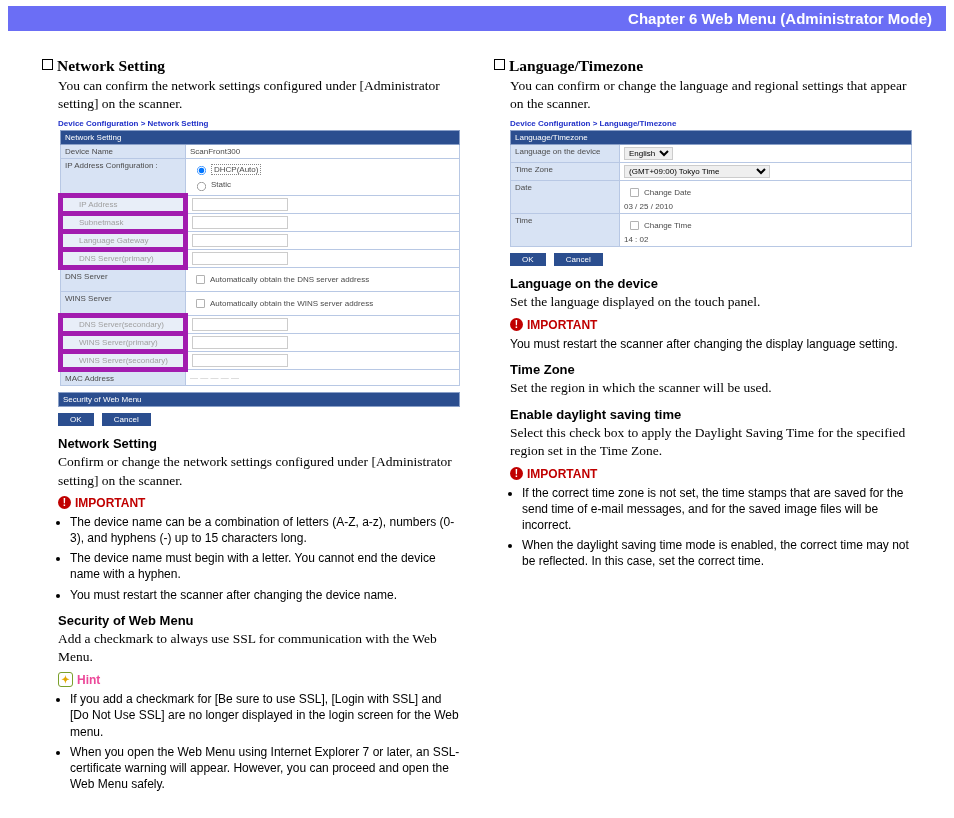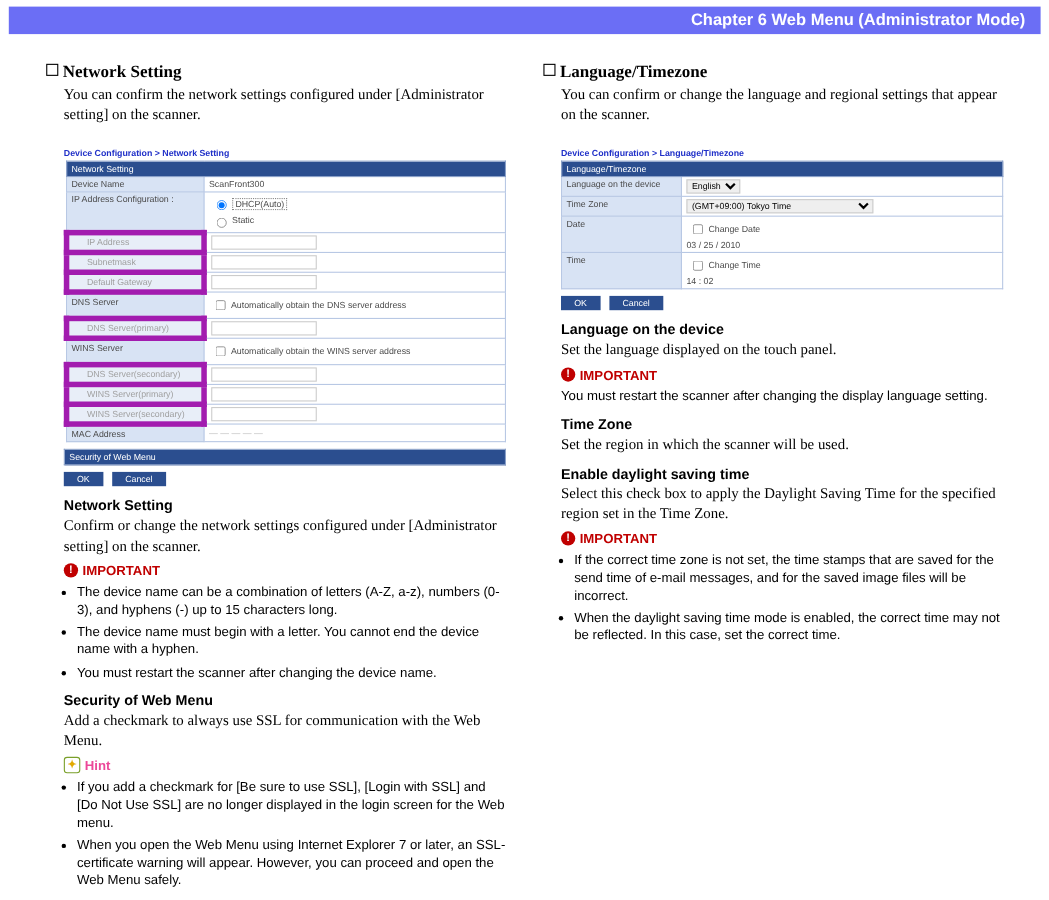--- a/index.html
+++ b/index.html
@@ -36,21 +36,21 @@
   }
   .sec-head .box {
     display: inline-block;
     width: 9px;
     height: 9px;
     border: 1.5px solid #000;
     margin-right: 4px;
     vertical-align: 1px;
   }
   .intro {
-    margin: 2px 0 22px 16px;
+    margin: 2px 0 6px 16px;
     line-height: 1.35;
   }
   .sub-head {
     font-family: Arial, Helvetica, sans-serif;
     font-weight: bold;
     font-size: 13px;
     margin: 10px 0 2px 16px;
   }
   .sub-body {
     margin: 0 0 4px 16px;
@@ -197,30 +197,30 @@
         </tr>
         <tr>
               <td class="ksub">IP Address</td>
               <td class="v"><input type="text" style=""></td>
             </tr>
         <tr>
               <td class="ksub">Subnetmask</td>
               <td class="v"><input type="text" style=""></td>
             </tr>
         <tr>
-              <td class="ksub">Default Gateway</td>
+              <td class="ksub">Language Gateway</td>
+              <td class="v"><input type="text" style=""></td>
+            </tr>
+        <tr>
+              <td class="ksub">DNS Server(primary)</td>
               <td class="v"><input type="text" style=""></td>
             </tr>
         <tr>
               <td class="k">DNS Server</td>
               <td class="v"><input type="checkbox" class="chk" style=""><span>Automatically obtain the DNS server address</span></td>
-            </tr>
-        <tr>
-              <td class="ksub">DNS Server(primary)</td>
-              <td class="v"><input type="text" style=""></td>
             </tr>
         <tr>
               <td class="k">WINS Server</td>
               <td class="v"><input type="checkbox" class="chk" style=""><span>Automatically obtain the WINS server address</span></td>
             </tr>
         <tr>
               <td class="ksub">DNS Server(secondary)</td>
               <td class="v"><input type="text" style=""></td>
             </tr>
         <tr>
@@ -293,21 +293,21 @@
         <tbody>
             <tr>
               <th class="sect" colspan="2">Language/Timezone</th>
             </tr>
         <tr>
           <td class="k">Language on the device</td>
           <td class="v"><select><option>English</option></select></td>
         </tr>
         <tr>
           <td class="k">Time Zone</td>
-          <td class="v"><select style="width:170px;"><option>(GMT+09:00) Tokyo Time</option></select></td>
+          <td class="v"><select style="width:146px;"><option>(GMT+09:00) Tokyo Time</option></select></td>
         </tr>
         <tr>
           <td class="k">Date</td>
           <td class="v"><input type="checkbox" class="chk" style=""><span>Change Date</span><br><span>03 / 25 / 2010</span></td>
         </tr>
         <tr>
           <td class="k">Time</td>
           <td class="v"><input type="checkbox" class="chk" style=""><span>Change Time</span><br><span>14 : 02</span></td>
         </tr>
       </tbody>

